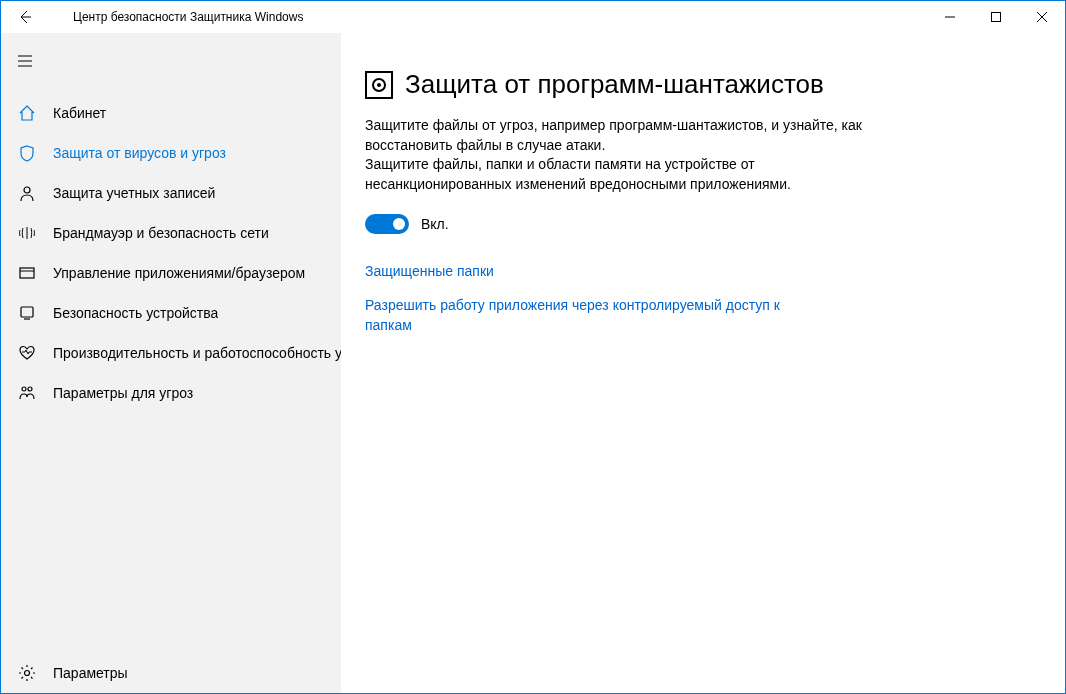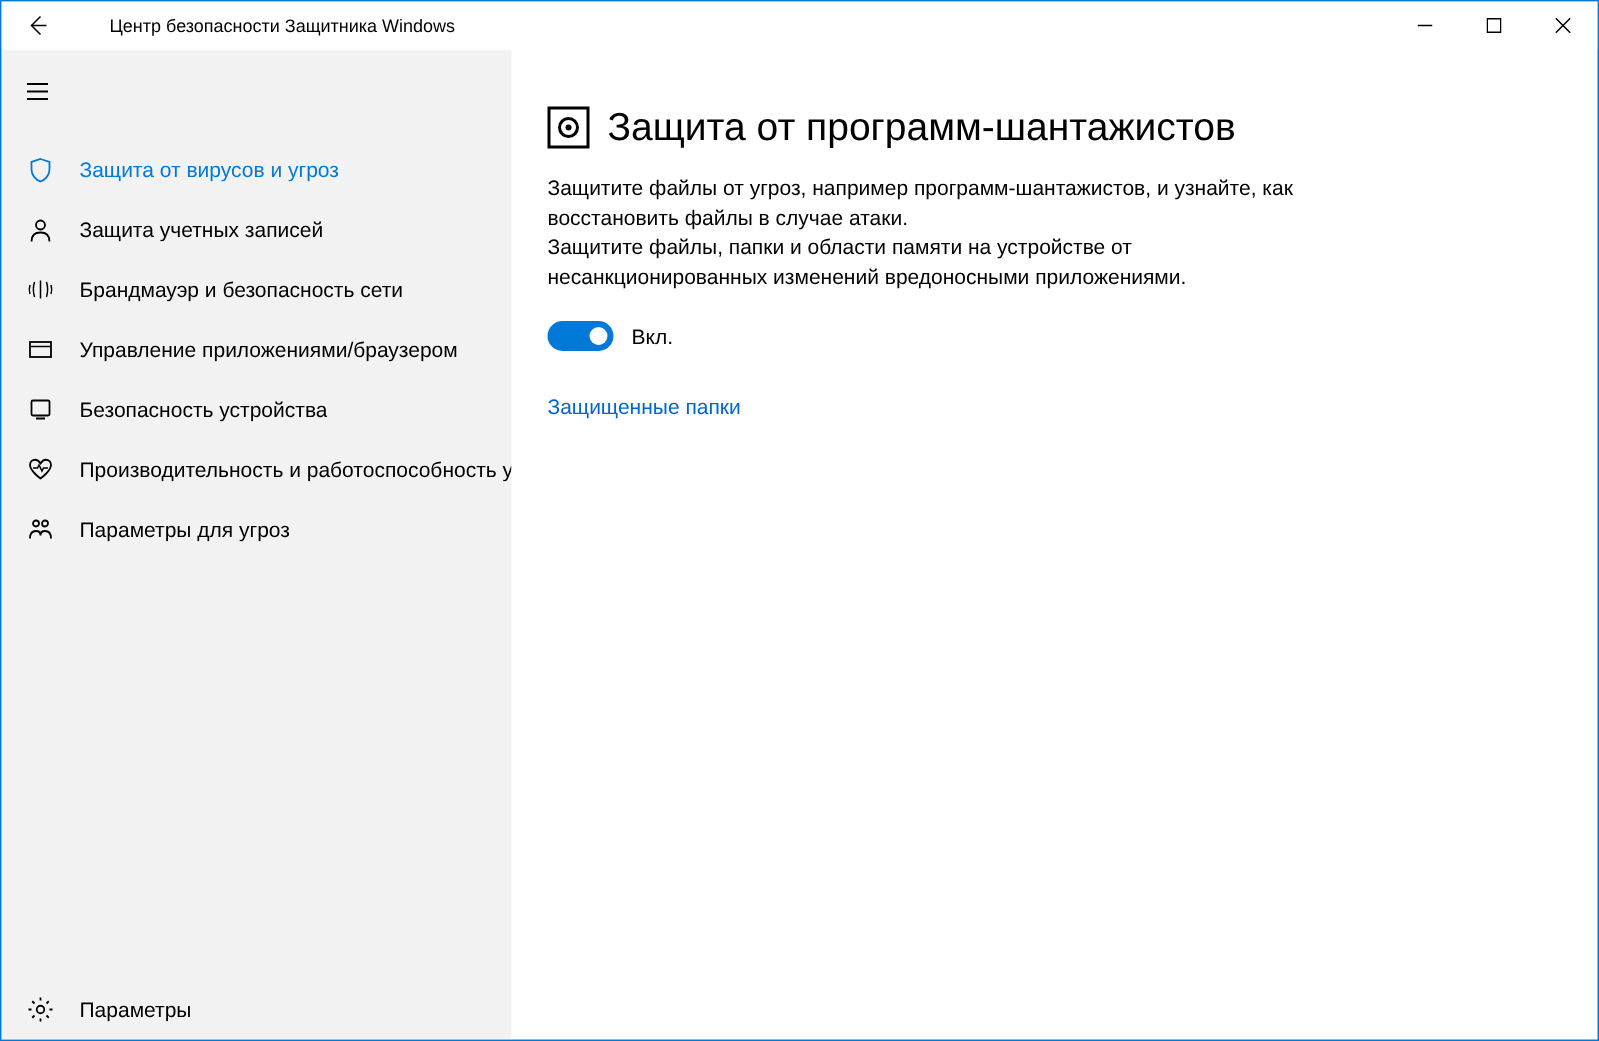--- a/index.html
+++ b/index.html
@@ -232,20 +232,28 @@
 </div>
 
 <div class="body-wrap">
   <div class="sidebar">
     <div class="hamburger">
       <svg width="16" height="16" viewBox="0 0 16 16">
           <path d="M1 3 L15 3 M1 8 L15 8 M1 13 L15 13" stroke="#000" stroke-width="1.2"></path>
         </svg>
     </div>
     <div class="nav-items">
+      <div class="nav-item">
+        <span class="nav-icon">
+          <svg width="18" height="18" viewBox="0 0 18 18">
+              <path d="M2 9 L9 2 L16 9 M4 8 L4 16 L14 16 L14 8" stroke="#0078d7" stroke-width="1.2" fill="none"></path>
+            </svg>
+        </span>
+        <span class="nav-label">Кабинет</span>
+      </div>
       <div class="nav-item active">
         <span class="nav-icon">
           <svg width="18" height="18" viewBox="0 0 18 18">
               <path d="M9 2 L15 4 L15 9 C15 13 12 16 9 17 C6 16 3 13 3 9 L3 4 Z" stroke="#0078d7" stroke-width="1.2" fill="none"></path>
             </svg>
         </span>
         <span class="nav-label">Защита от вирусов и угроз</span>
       </div>
       <div class="nav-item">
         <span class="nav-icon">
@@ -327,14 +335,15 @@
     <p class="section-desc">Защитите файлы, папки и области памяти на устройстве от несанкционированных изменений вредоносными приложениями.</p>
 
     <div class="toggle-row">
       <div class="toggle">
         <div class="toggle-knob"></div>
       </div>
       <span class="toggle-label">Вкл.</span>
     </div>
 
     <a class="link">Защищенные папки</a>
+    <a class="link">Разрешить работу приложения через контролируемый доступ к папкам</a>
   </div>
 </div>
 
 </body></html>

